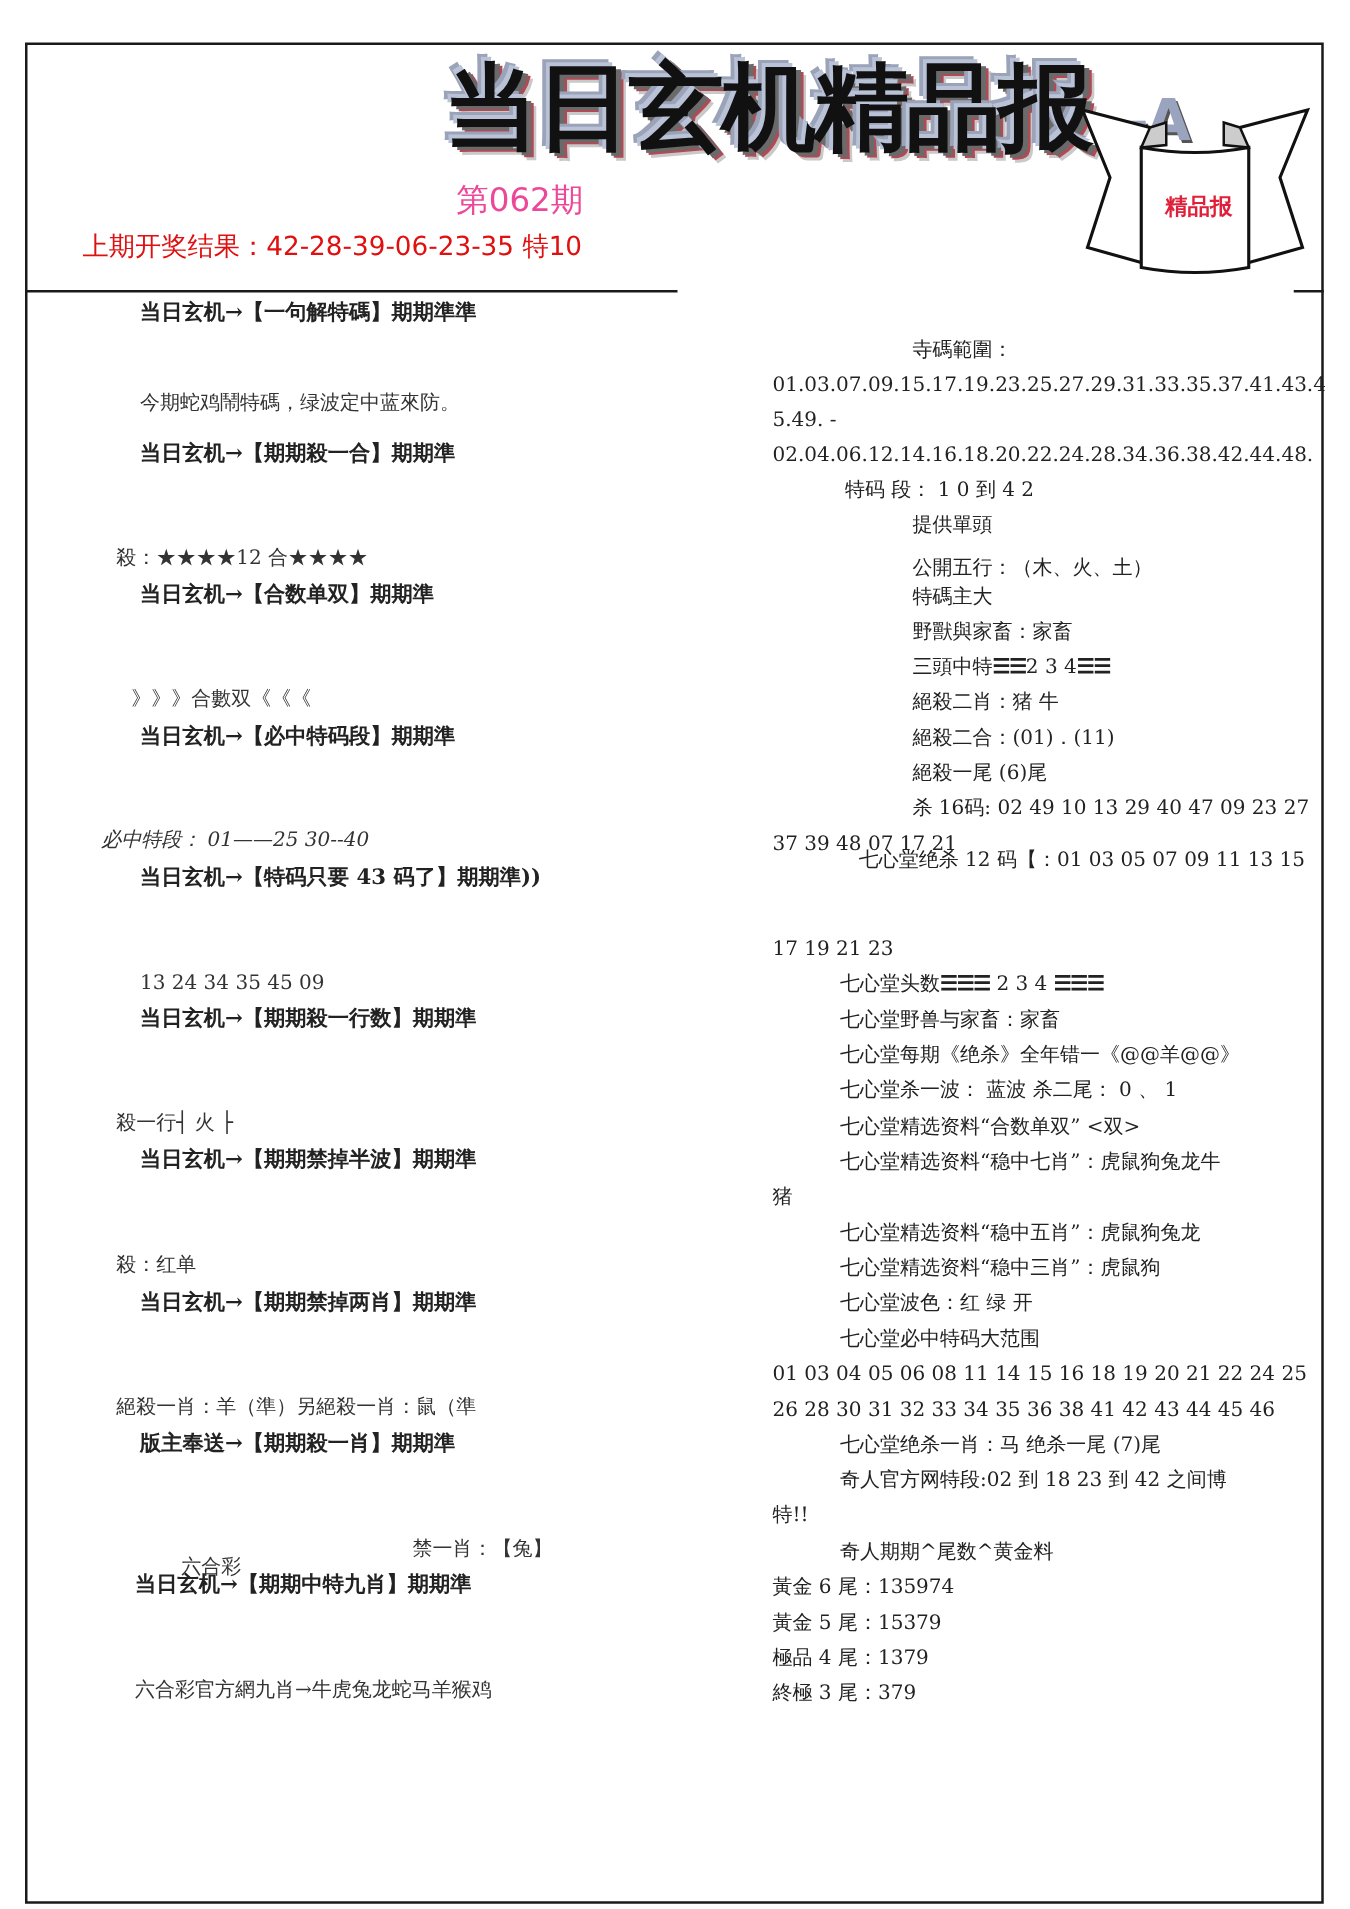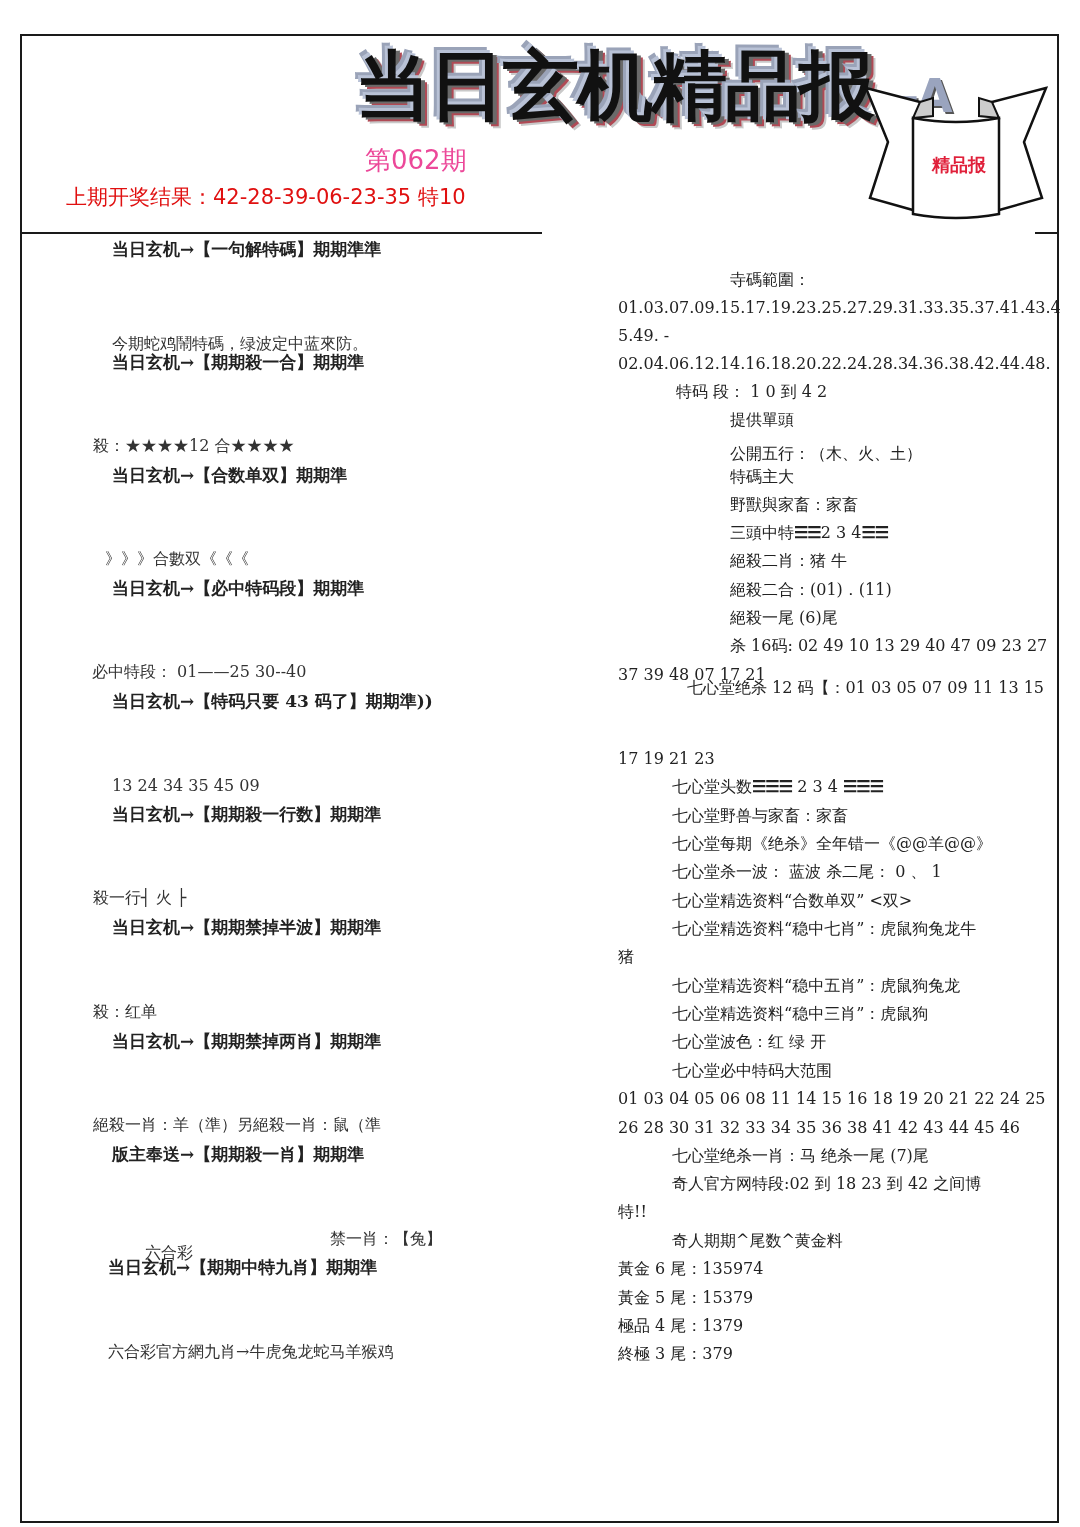--- a/index.html
+++ b/index.html
@@ -50,30 +50,30 @@
 <svg class="ribbon" viewBox="0 0 196 140">
   <polygon points="8,6 62,20 62,130 12,116 30,60" fill="#fff" stroke="#111" stroke-width="2.5"></polygon>
   <polygon points="188,6 134,20 134,130 184,116 166,60" fill="#fff" stroke="#111" stroke-width="2.5"></polygon>
   <polygon points="62,20 75,16 75,34 55,36" fill="#ccc" stroke="#111" stroke-width="2"></polygon>
   <polygon points="134,20 121,16 121,34 141,36" fill="#ccc" stroke="#111" stroke-width="2"></polygon>
   <path d="M55,36 Q98,44 141,36 L141,132 Q98,140 55,132 Z" fill="#fff" stroke="#111" stroke-width="2.5"></path>
 </svg>
 <div class="ribbon-text">精品报</div>
 
 <div class="blk line-bold" style="left:112px;top:238px;">当日玄机→【一句解特碼】期期準準</div>
-<div class="blk line-norm" style="left:112px;top:334px;">今期蛇鸡鬧特碼，绿波定中蓝來防。</div>
+<div class="blk line-norm" style="left:112px;top:312px;">今期蛇鸡鬧特碼，绿波定中蓝來防。</div>
 
 <div class="blk line-bold" style="left:112px;top:351px;">当日玄机→【期期殺一合】期期準</div>
 <div class="blk line-norm" style="left:93px;top:436px;">殺：★★★★12 合★★★★</div>
 
 <div class="blk line-bold" style="left:112px;top:464px;">当日玄机→【合数单双】期期準</div>
 <div class="blk line-norm" style="left:105px;top:549px;">》》》合數双《《《</div>
 
 <div class="blk line-bold" style="left:112px;top:577px;">当日玄机→【必中特码段】期期準</div>
-<div class="blk line-norm" style="left:92px;top:662px;">必中特段：  01——25 30--40</div>
+<div class="blk line-norm" style="left:81px;top:662px;font-style:italic;">必中特段：  01——25 30--40</div>
 
 <div class="blk line-bold" style="left:112px;top:690px;">当日玄机→【特码只要 43 码了】期期準))</div>
 <div class="blk line-norm" style="left:112px;top:776px;">13 24 34 35 45 09</div>
 
 <div class="blk line-bold" style="left:112px;top:803px;">当日玄机→【期期殺一行数】期期準</div>
 <div class="blk line-norm" style="left:93px;top:888px;">殺一行┤ 火 ├</div>
 
 <div class="blk line-bold" style="left:112px;top:916px;">当日玄机→【期期禁掉半波】期期準</div>
 <div class="blk line-norm" style="left:93px;top:1002px;">殺：红单</div>
 

